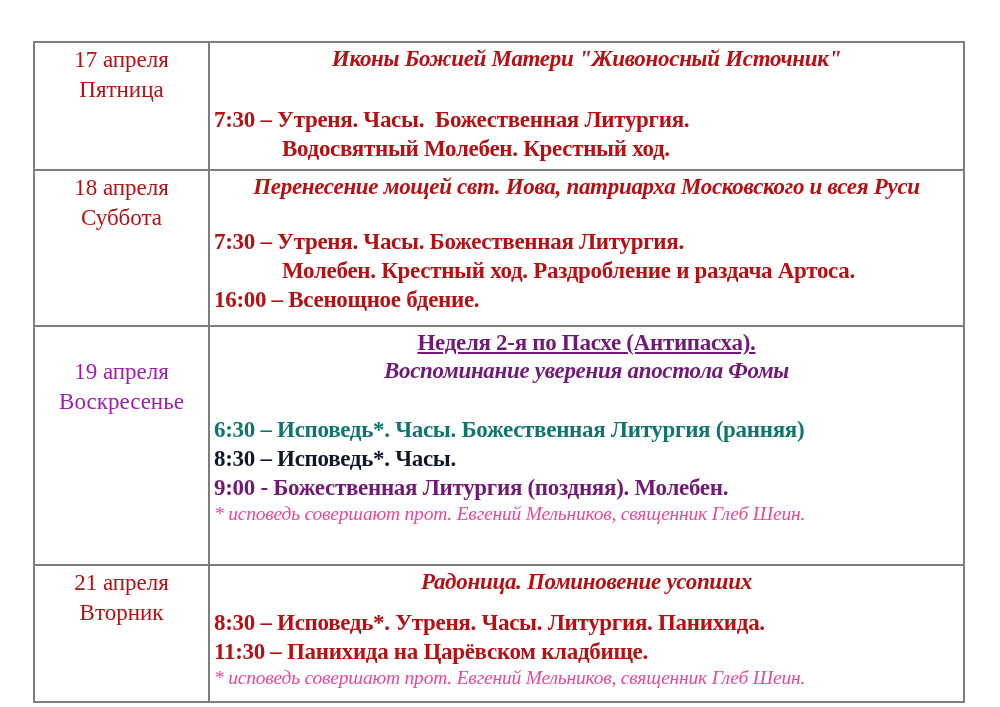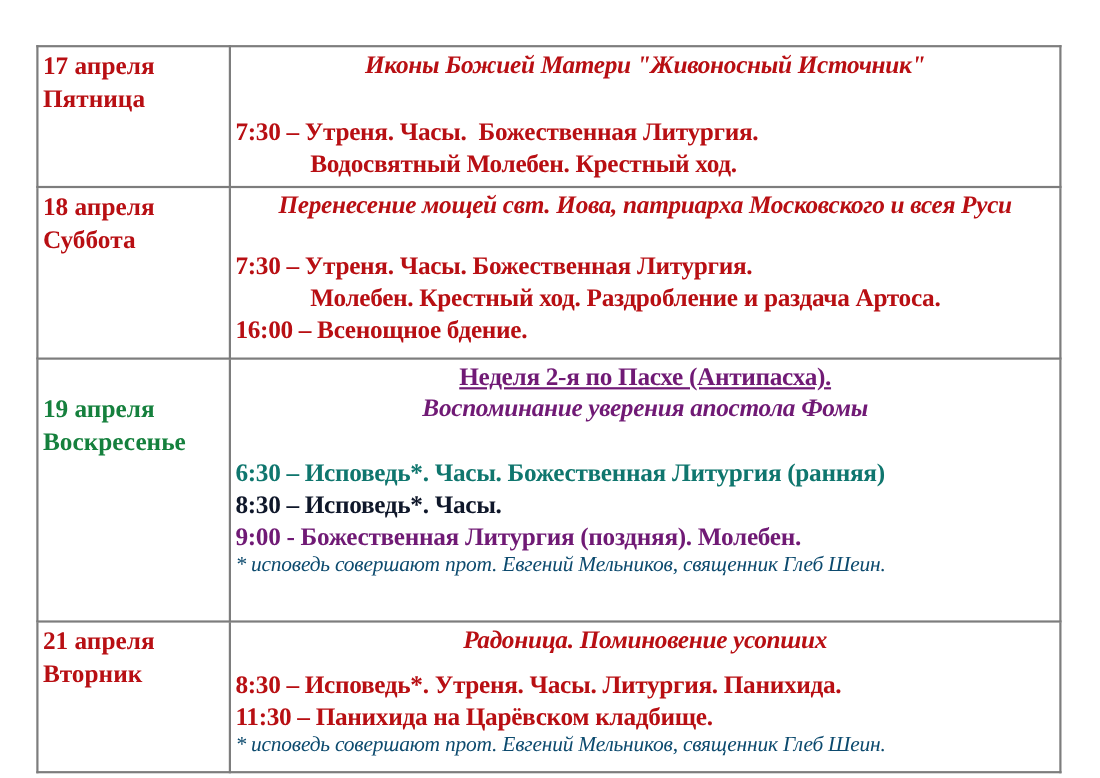--- a/index.html
+++ b/index.html
@@ -25,22 +25,22 @@
     border-collapse: collapse;
     table-layout: fixed;
   }
   table.sched-table td {
     border: 2px solid #7d7d7d;
     vertical-align: top;
     padding: 2px 4px;
     overflow: hidden;
   }
   td.date-cell {
-    text-align: left;
-    font-weight: bold;
+    text-align: center;
+    font-weight: normal;
     font-size: 23px;
     line-height: 30px;
     color: #b80f13;
     padding-top: 4px;
     white-space: nowrap;
   }
   td.content-cell {
     padding-left: 5px;
     padding-right: 5px;
   }
@@ -69,21 +69,21 @@
   .c-bright { color: #701a75; }
   .c-green  { color: #0f766e; }
   .c-purple { color: #0f172a; }
   .indent { padding-left: 68px; }
   .footnote {
     font-weight: normal;
     font-style: italic;
     font-size: 19.5px;
     line-height: 24px;
     letter-spacing: -0.2px;
-    color: #0c4a6e;
+    color: #ec4899;
     white-space: pre-wrap;
   }
   .spacer-lg { height: 32px; }
   .spacer-md { height: 26px; }
   .spacer-r3 { height: 30px; }
   .spacer-sm { height: 12px; }
 </style>
 </head>
 <body>
 
@@ -116,21 +116,21 @@
       <td class="content-cell r2">
         <div class="line title-line c-dark">Перенесение мощей свт. Иова, патриарха Московского и всея Руси</div>
         <div class="spacer-md"></div>
         <div class="line c-dark">7:30 – Утреня. Часы. Божественная Литургия.</div>
         <div class="line c-dark indent">Молебен. Крестный ход. Раздробление и раздача Артоса.</div>
         <div class="line c-dark">16:00 – Всенощное бдение.</div>
       </td>
     </tr>
 
     <tr class="r3">
-      <td class="date-cell r3 date-pad-top c-bright" style="color:#15803d;">
+      <td class="date-cell r3 date-pad-top c-bright" style="color:#a21caf;">
         <div>19 апреля</div>
         <div>Воскресенье</div>
       </td>
       <td class="content-cell r3">
         <div class="line title-line no-italic underline c-bright">Неделя 2-я по Пасхе (Антипасха).</div>
         <div class="line title-line c-bright">Воспоминание уверения апостола Фомы</div>
         <div class="spacer-r3"></div>
         <div class="line c-green">6:30 – Исповедь*. Часы. Божественная Литургия (ранняя)</div>
         <div class="line c-purple">8:30 – Исповедь*. Часы.</div>
         <div class="line c-bright">9:00 - Божественная Литургия (поздняя). Молебен.</div>

